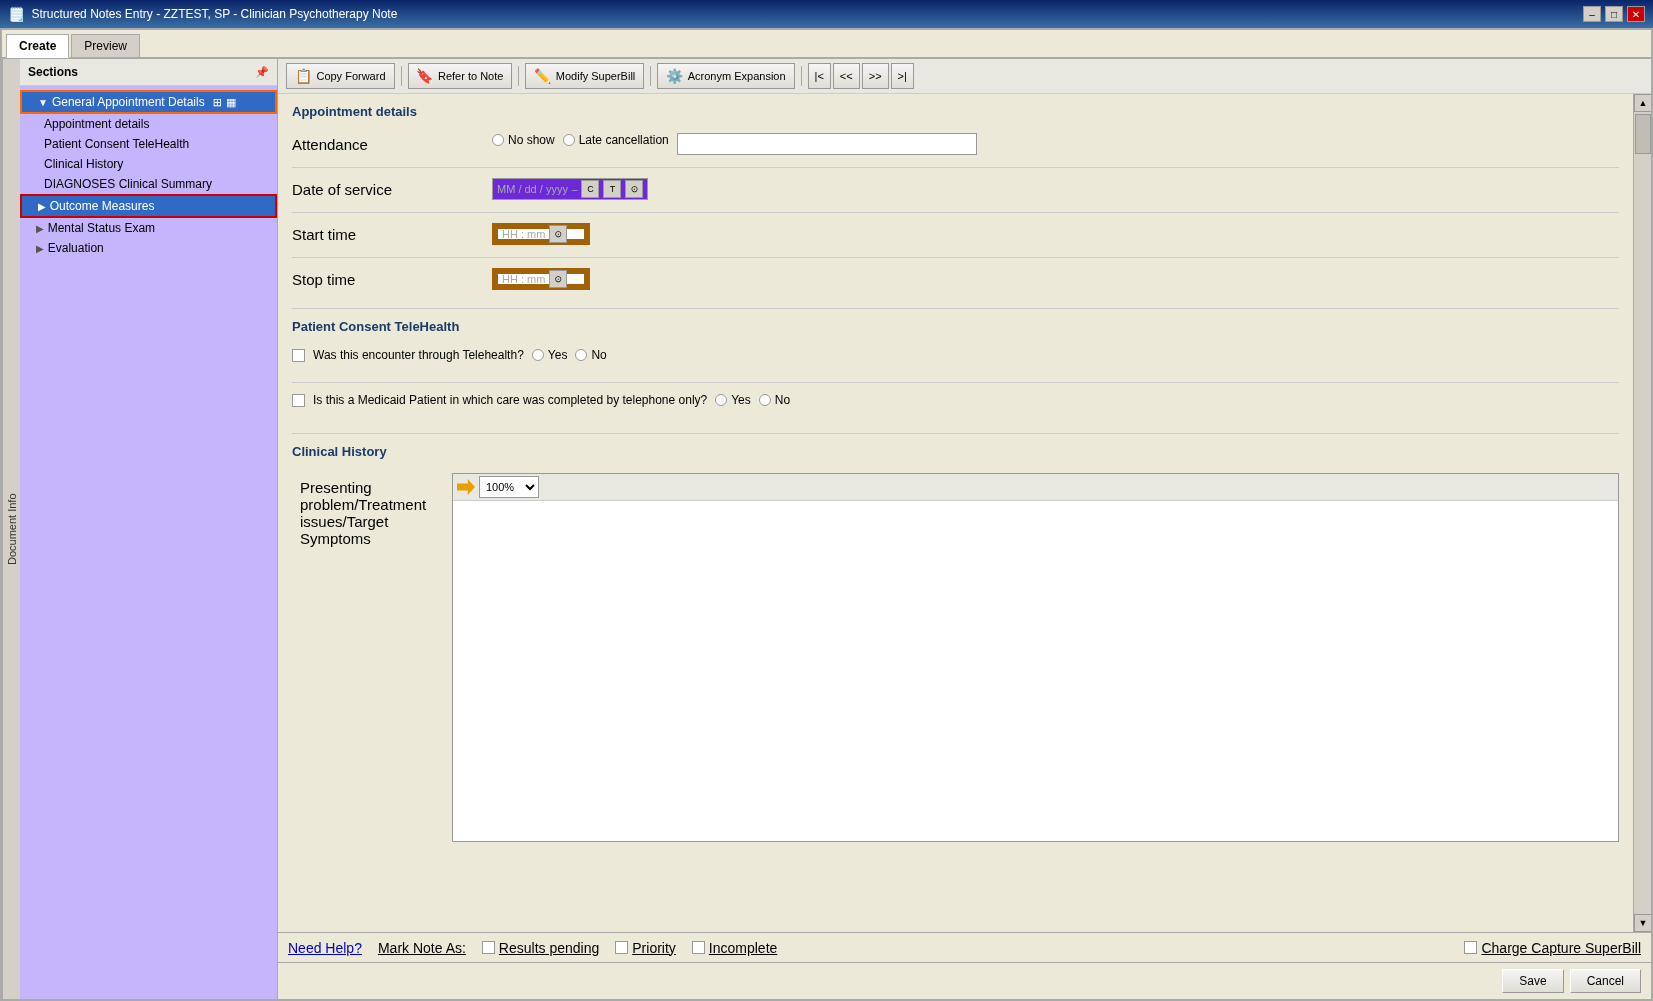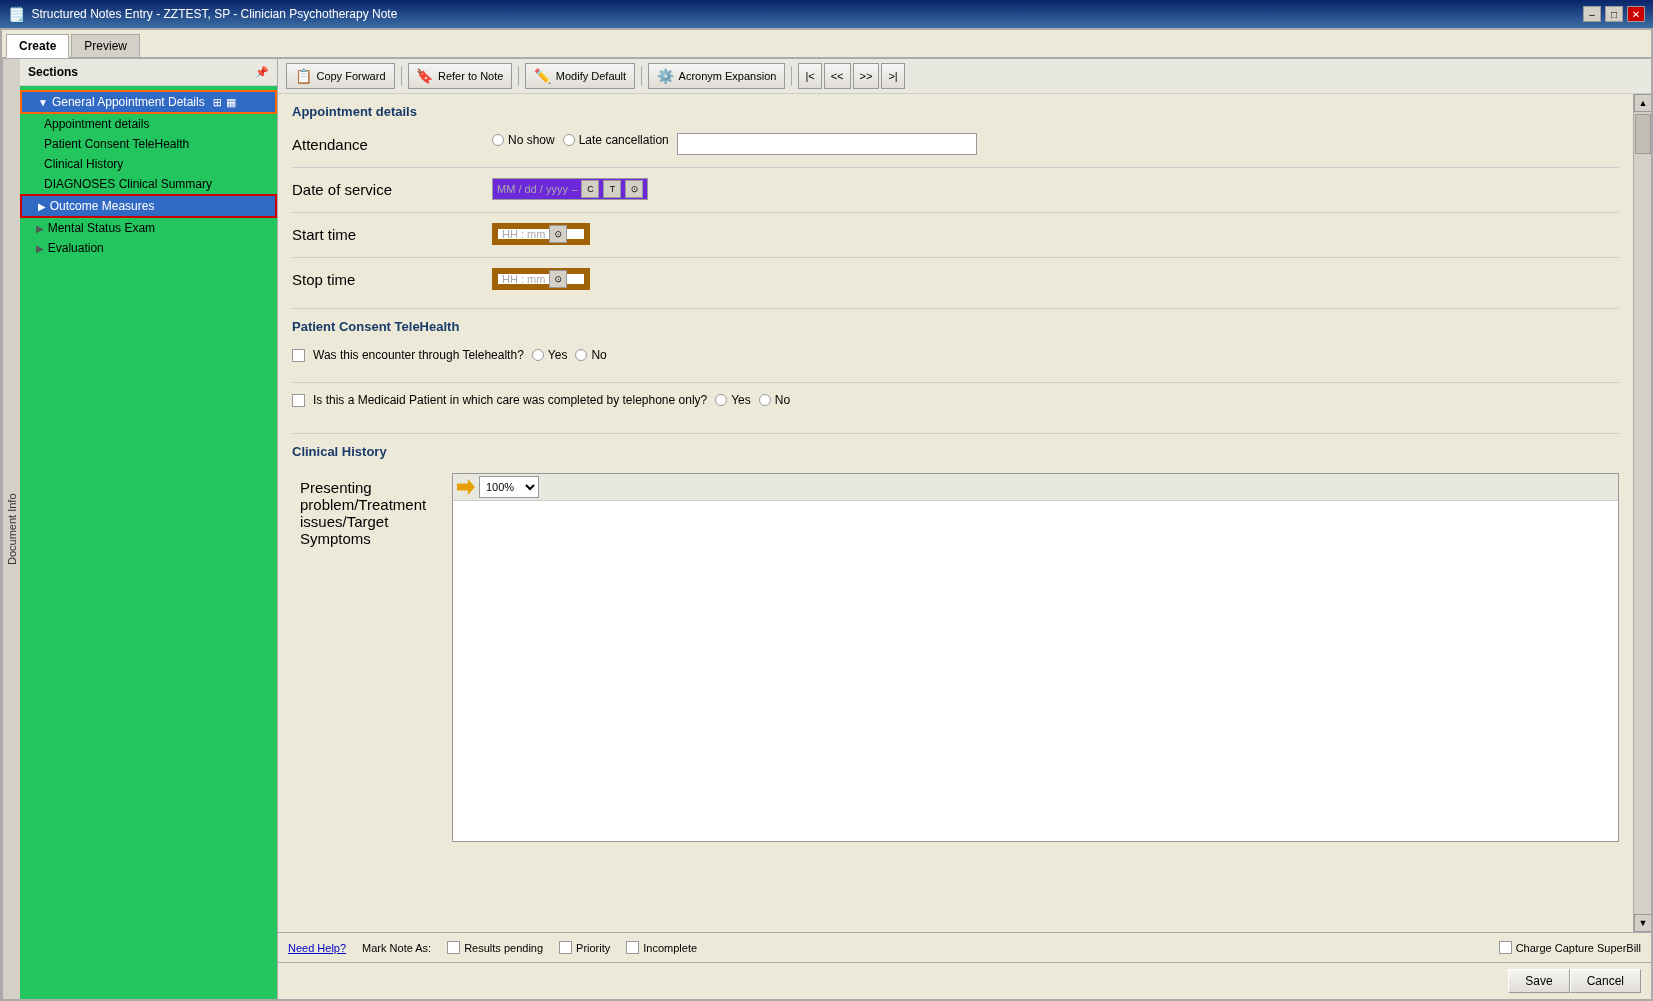--- a/index.html
+++ b/index.html
@@ -79,21 +79,21 @@
       writing-mode: vertical-rl;
       transform: rotate(180deg);
       font-size: 11px;
       color: #333;
       cursor: pointer;
     }
 
     
     .left-panel {
       width: 258px;
-      background: #22c55e;
+      background: #c4b5fd;
       border-right: 1px solid #aaa;
       display: flex;
       flex-direction: column;
     }
 
     .sections-header {
       background: #e8e8e0;
       padding: 6px 8px;
       font-weight: bold;
       font-size: 12px;
@@ -276,23 +276,24 @@
     }
 
     
     .status-bar {
       background: #ece9d8;
       border-top: 1px solid #aaa;
       padding: 4px 10px;
       display: flex;
       align-items: center;
       gap: 16px;
-      font-size: 11px;
+      font-size: 14px;
       height: 30px;
       flex-shrink: 0;
+      text-decoration: underline;
     }
     .status-bar-right {
       margin-left: auto;
       display: flex;
       align-items: center;
       gap: 8px;
     }
 
     .help-link {
       color: #0000cc;
@@ -300,20 +301,21 @@
       cursor: pointer;
     }
 
     
     .bottom-buttons {
       background: #ece9d8;
       border-top: 1px solid #aaa;
       padding: 6px 10px;
       display: flex;
       justify-content: flex-end;
+      gap: 6px;
       flex-shrink: 0;
     }
     .bottom-btn {
       padding: 4px 16px;
       background: linear-gradient(to bottom, #f5f5f5, #e0ddd5);
       border: 1px solid #999;
       border-top-color: #fff;
       border-left-color: #fff;
       cursor: pointer;
       font-size: 12px;
@@ -475,21 +477,21 @@
           <span>Copy Forward</span>
         </button>
         <div class="toolbar-separator"></div>
         <button class="toolbar-btn">
           <span style="font-size:14px;">🔖</span>
           <span>Refer to Note</span>
         </button>
         <div class="toolbar-separator"></div>
         <button class="toolbar-btn">
           <span style="font-size:14px;">✏️</span>
-          <span>Modify Default</span>
+          <span>Modify SuperBill</span>
         </button>
         <div class="toolbar-separator"></div>
         <button class="toolbar-btn">
           <span style="font-size:14px;">⚙️</span>
           <span>Acronym Expansion</span>
         </button>
         <div class="toolbar-separator"></div>
         <button class="toolbar-nav-btn">|&lt;</button>
         <button class="toolbar-nav-btn">&lt;&lt;</button>
         <button class="toolbar-nav-btn">&gt;&gt;</button>

